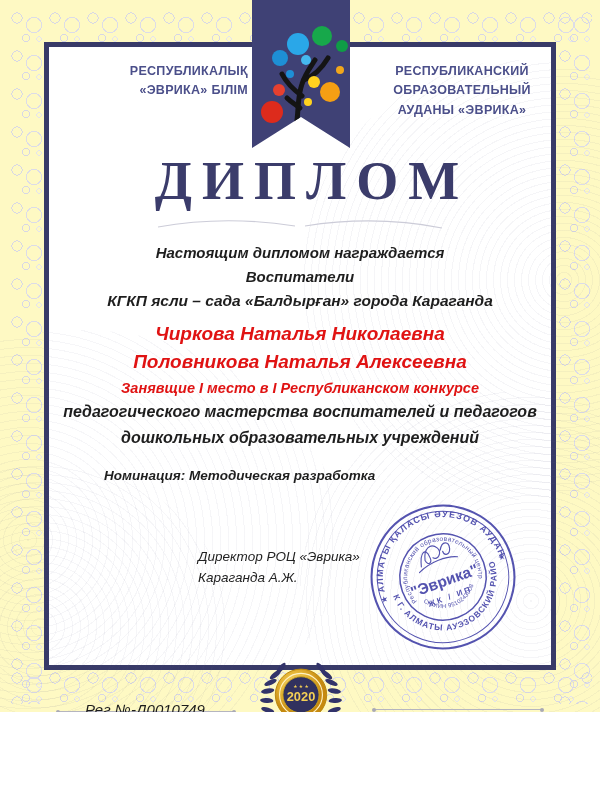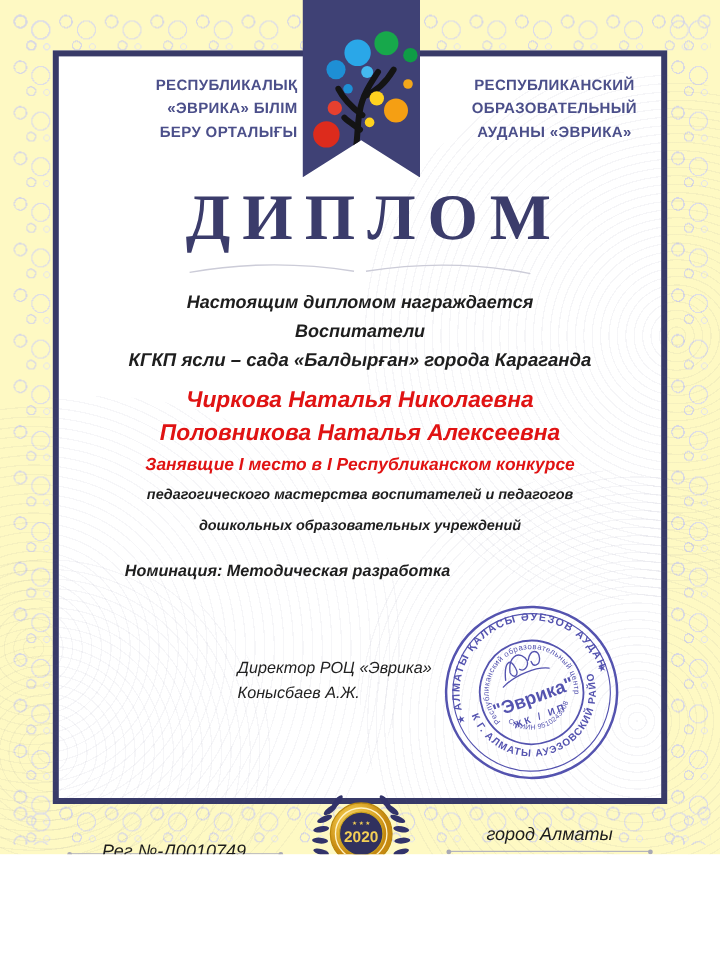--- a/index.html
+++ b/index.html
@@ -57,21 +57,21 @@
     letter-spacing:10px; padding-left:24px;
   }
   .flourish { position:absolute; left:150px; top:214px; z-index:2; }
   
   .tblock { position:absolute; left:50px; right:50px; text-align:center; z-index:3; }
   .intro   { top:241px; font-style:italic; font-weight:700; font-size:15px; line-height:24px; color:#1e1e1e; }
   .intro .big { font-size:15.5px; }
   .names   { top:320px; font-style:italic; font-weight:700; color:#e01313; }
   .names .name { font-size:19px; line-height:27.5px; }
   .names .placement { font-size:14.5px; line-height:22px; margin-top:2px; }
-  .contest { top:399px; font-style:italic; font-weight:700; font-size:12px; line-height:26px; color:#1e1e1e; }
+  .contest { top:399px; font-style:italic; font-weight:700; font-size:16px; line-height:26px; color:#1e1e1e; }
   .nomination { position:absolute; left:104px; top:468px; z-index:3;
     font-style:italic; font-weight:700; font-size:13.5px; color:#1e1e1e; }
   .director { position:absolute; left:198px; top:546px; z-index:3;
     font-style:italic; font-size:13.5px; line-height:21px; color:#222; }
   
   .stamp { position:absolute; left:368px; top:502px; width:150px; height:150px; z-index:3; opacity:.94; }
   
   .medal { position:absolute; left:249px; top:651px; width:104px; height:100px; z-index:3; }
   
   .footer-item { position:absolute; z-index:3; text-align:center;
@@ -100,21 +100,20 @@
   <div class="frame"></div>
 
   <div class="guil guil-tr"></div>
   <div class="guil guil-ml"></div>
   <div class="guil guil-br"></div>
   <div class="guil guil-bl"></div>
 
   <div class="org org-left">
     <div>РЕСПУБЛИКАЛЫҚ</div>
     <div>«ЭВРИКА» БІЛІМ</div>
-    <div>БЕРУ ОРТАЛЫҒЫ</div>
   </div>
   <div class="org org-right">
     <div>РЕСПУБЛИКАНСКИЙ</div>
     <div>ОБРАЗОВАТЕЛЬНЫЙ</div>
     <div>АУДАНЫ «ЭВРИКА»</div>
   </div>
 
   <div class="ribbon">
     <svg width="98" height="122" viewBox="0 0 98 122">
       <g stroke="#141414" stroke-width="5" stroke-linecap="round" fill="none">
@@ -158,21 +157,21 @@
 
   <div class="tblock contest">
     <div>педагогического мастерства воспитателей и педагогов</div>
     <div>дошкольных образовательных учреждений</div>
   </div>
 
   <div class="nomination">Номинация: Методическая разработка</div>
 
   <div class="director">
     <div>Директор РОЦ «Эврика»</div>
-    <div>Коныcбаев А.Ж.</div>
+    <div>Караганда А.Ж.</div>
   </div>
 
   <svg class="stamp" viewBox="0 0 160 160">
     <g transform="rotate(-20 80 80)">
       <g fill="none" stroke="#4a49ab">
         <circle cx="80" cy="80" r="76" stroke-width="2.2"></circle>
         <circle cx="80" cy="80" r="70" stroke-width="1"></circle>
         <circle cx="80" cy="80" r="46" stroke-width="1.6"></circle>
       </g>
       <defs>
@@ -225,17 +224,16 @@
     <use href="#lbranch" transform="translate(104,0) scale(-1,1)"></use>
     <circle cx="52" cy="46" r="27" fill="url(#gold)" stroke="#b8860b" stroke-width="1"></circle>
     <circle cx="52" cy="46" r="22.5" fill="none" stroke="#fff3c4" stroke-width="1.2"></circle>
     <circle cx="52" cy="46" r="19" fill="#31315e" stroke="#caa21c" stroke-width="1"></circle>
     <text x="52" y="38.5" text-anchor="middle" font-size="5" fill="#f3cf55">★ ★ ★</text>
     <text x="52" y="53" text-anchor="middle" font-family="Liberation Serif, serif" font-weight="bold" font-size="13.5" fill="#f3cf55">2020</text>
   </svg>
 
   <div class="footer-item reg">Рег №-Д0010749</div>
   <div class="rule rule-left"></div>
-  <div class="footer-item city">город Алматы</div>
   <div class="rule rule-right"></div>
   <div class="footer-item date">14 май 2011 г.</div>
 
 </div>
 
 </body></html>

